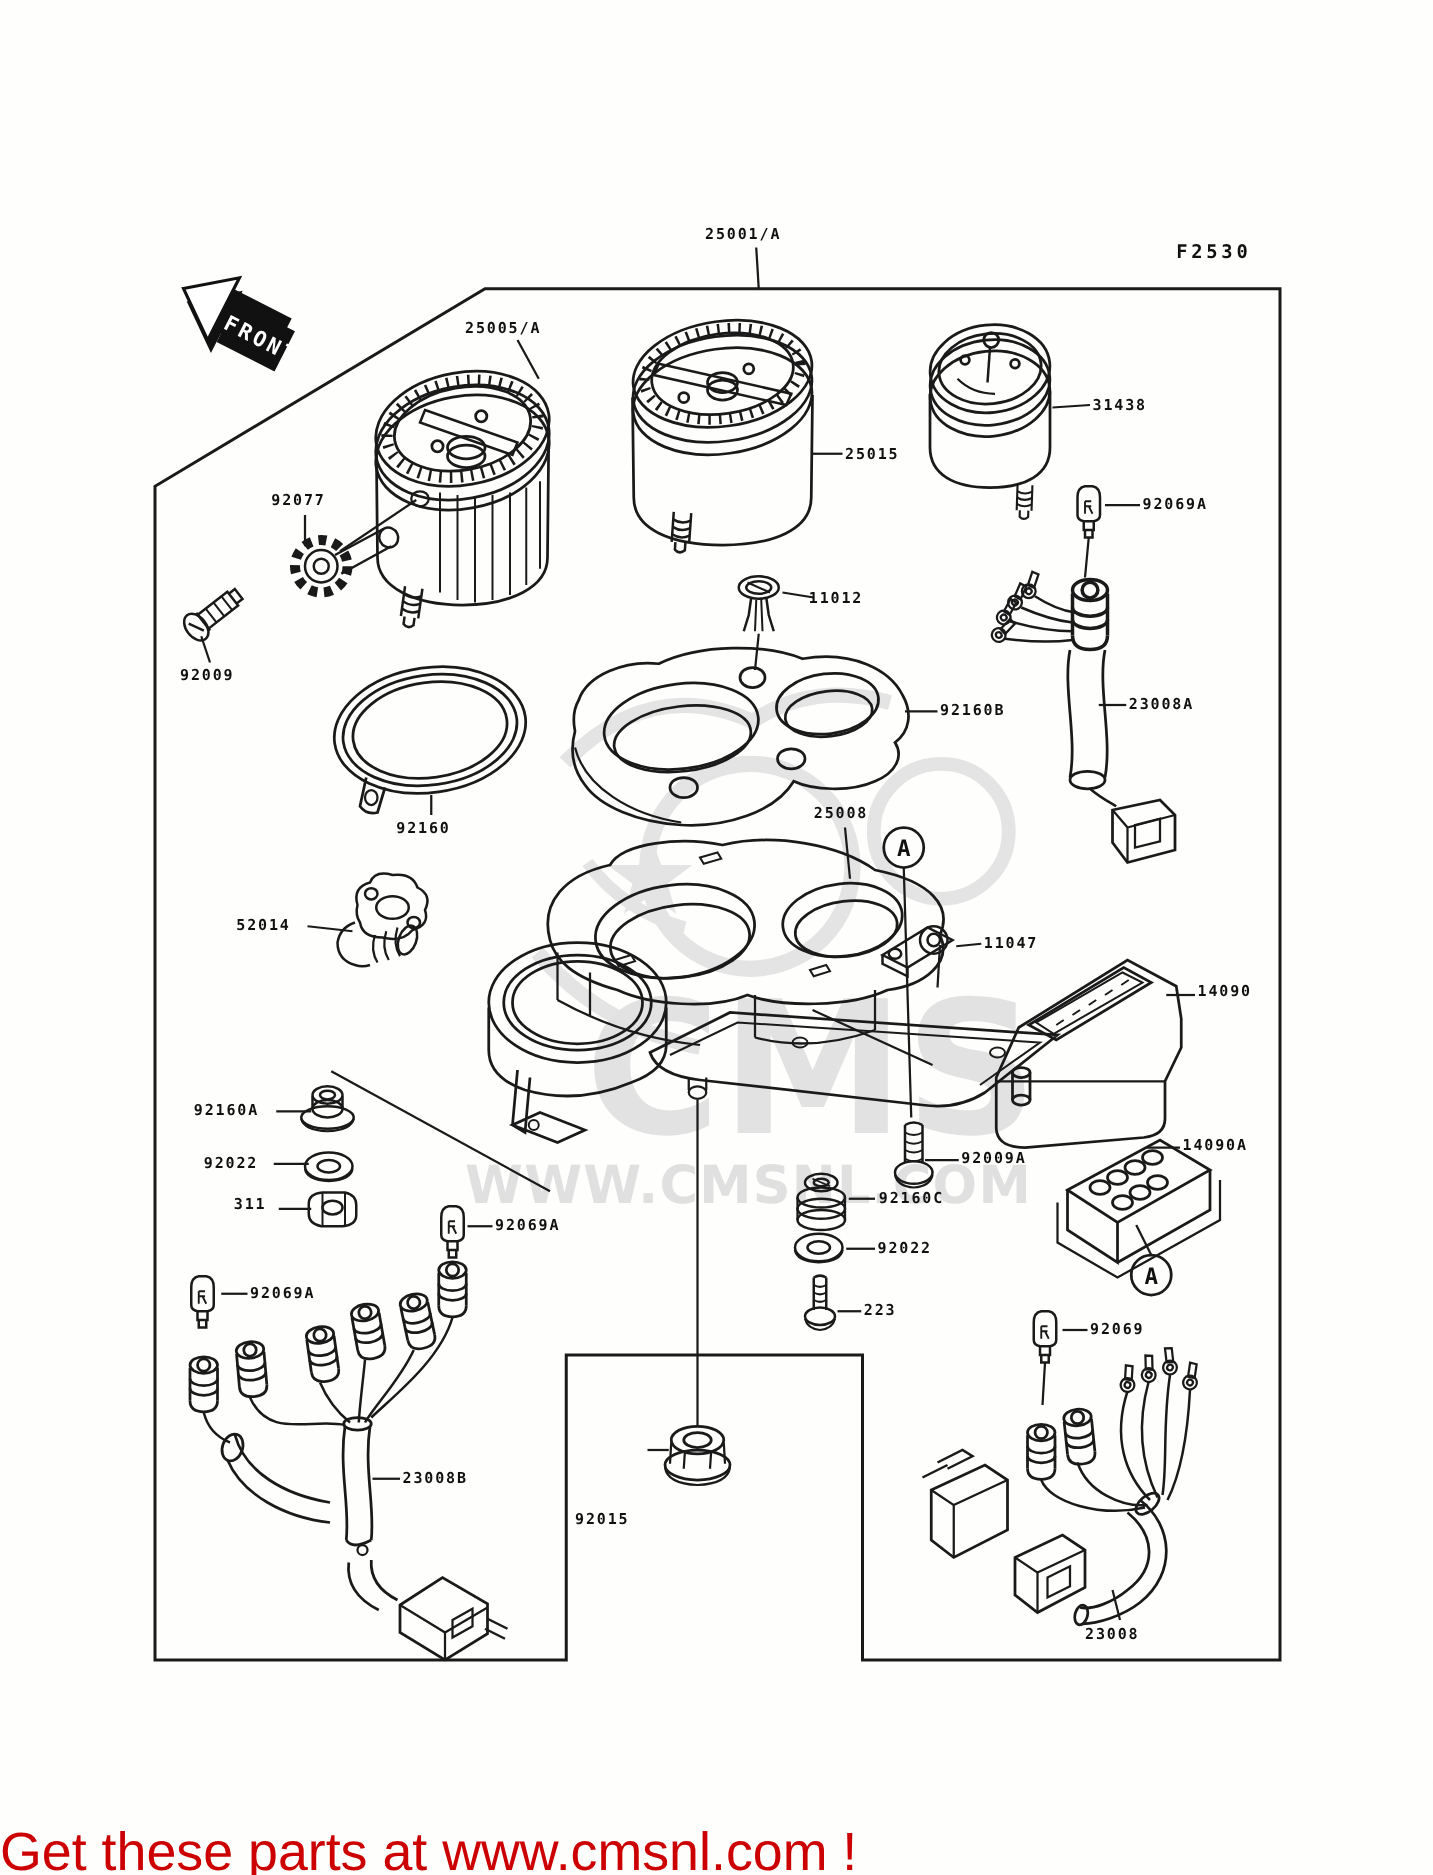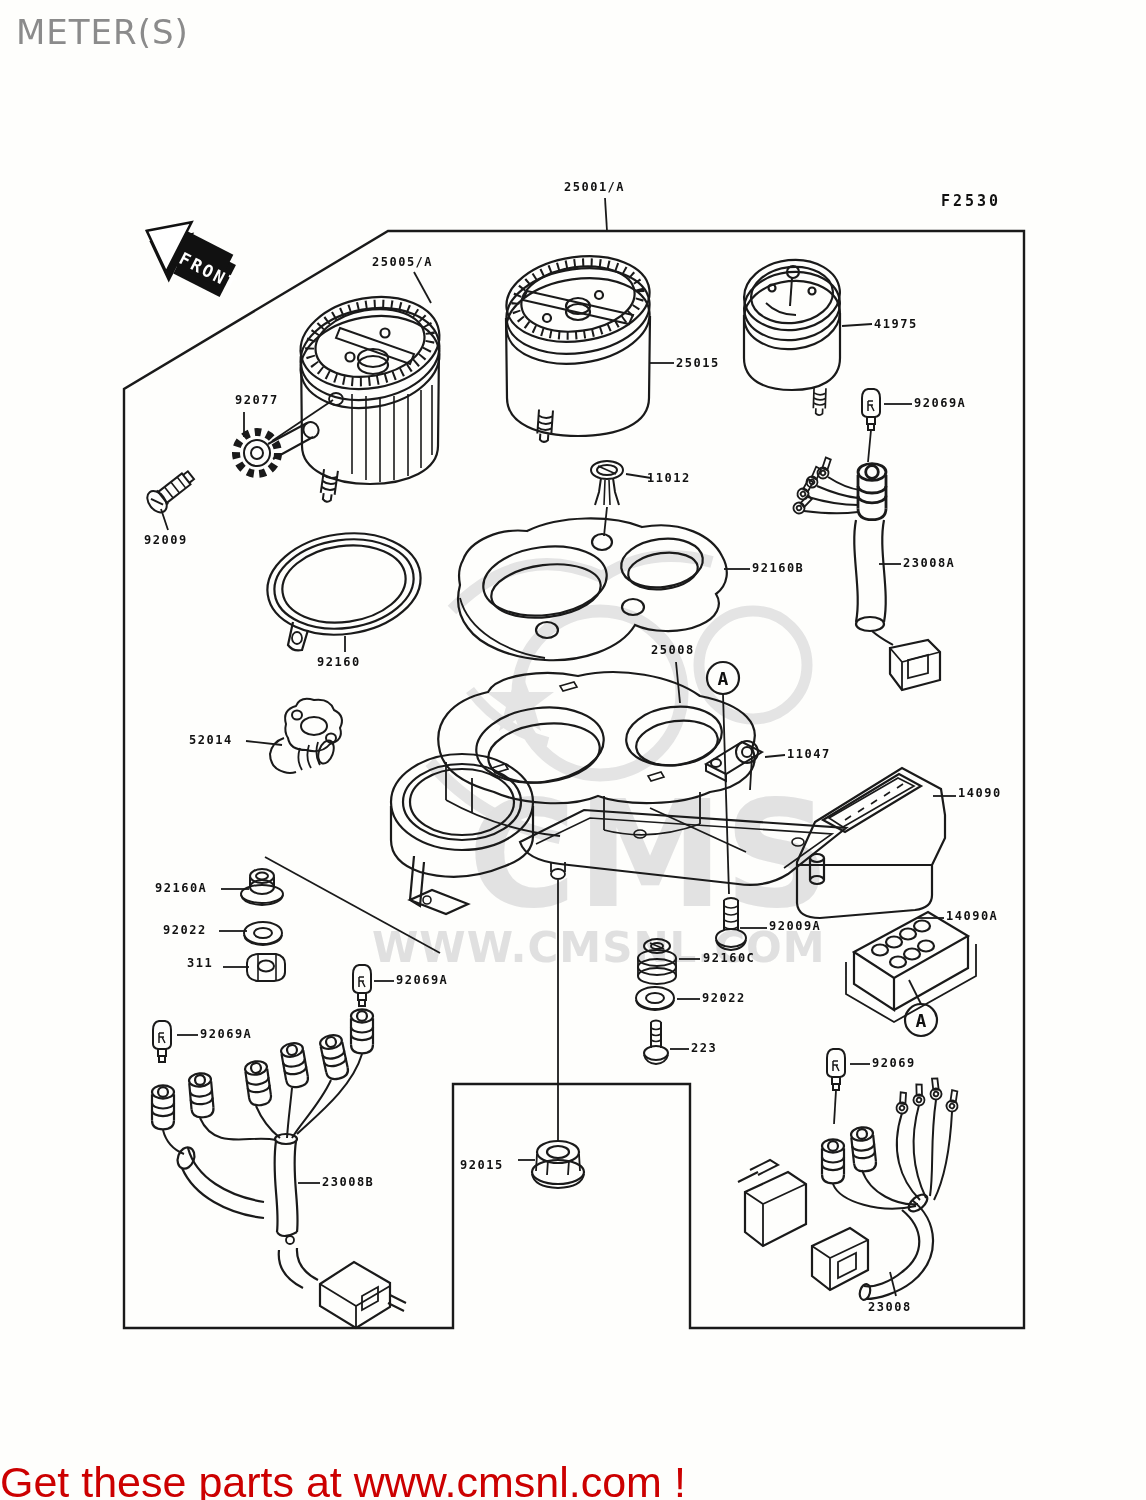--- a/index.html
+++ b/index.html
@@ -395,45 +395,44 @@
   <g>
     <circle cx="723" cy="678" r="16" fill="none" stroke="#1a1a1a" stroke-width="2.2"></circle>
     <text x="723" y="685" text-anchor="middle" font-size="18" font-weight="bold" fill="#111">A</text>
   </g>
   <g>
     <circle cx="921" cy="1020" r="16" fill="none" stroke="#1a1a1a" stroke-width="2.2"></circle>
     <text x="921" y="1027" text-anchor="middle" font-size="18" font-weight="bold" fill="#111">A</text>
   </g>
 </svg>
 
-<div class="page-title">METER(S)</div>
 <div class="fig-code">F2530</div>
 
 <div class="callout" style="left:564px;top:180px">25001/A</div>
 <div class="callout" style="left:372px;top:255px">25005/A</div>
 <div class="callout" style="left:676px;top:356px">25015</div>
-<div class="callout" style="left:874px;top:317px">41975</div>
+<div class="callout" style="left:874px;top:317px">31438</div>
 <div class="callout" style="left:914px;top:396px">92069A</div>
-<div class="callout" style="left:235px;top:393px">92077</div>
+<div class="callout" style="left:217px;top:393px">92077</div>
 <div class="callout" style="left:144px;top:533px">92009</div>
 <div class="callout" style="left:647px;top:471px">11012</div>
 <div class="callout" style="left:752px;top:561px">92160B</div>
 <div class="callout" style="left:903px;top:556px">23008A</div>
 <div class="callout" style="left:317px;top:655px">92160</div>
 <div class="callout" style="left:651px;top:643px">25008</div>
 <div class="callout" style="left:189px;top:733px">52014</div>
 <div class="callout" style="left:787px;top:747px">11047</div>
 <div class="callout" style="left:958px;top:786px">14090</div>
 <div class="callout" style="left:155px;top:881px">92160A</div>
 <div class="callout" style="left:163px;top:923px">92022</div>
 <div class="callout" style="left:187px;top:956px">311</div>
 <div class="callout" style="left:396px;top:973px">92069A</div>
 <div class="callout" style="left:200px;top:1027px">92069A</div>
 <div class="callout" style="left:322px;top:1175px">23008B</div>
-<div class="callout" style="left:460px;top:1158px">92015</div>
+<div class="callout" style="left:460px;top:1208px">92015</div>
 <div class="callout" style="left:703px;top:951px">92160C</div>
 <div class="callout" style="left:702px;top:991px">92022</div>
 <div class="callout" style="left:691px;top:1041px">223</div>
 <div class="callout" style="left:769px;top:919px">92009A</div>
 <div class="callout" style="left:946px;top:909px">14090A</div>
 <div class="callout" style="left:872px;top:1056px">92069</div>
 <div class="callout" style="left:868px;top:1300px">23008</div>
 
 <div class="footer">Get these parts at www.cmsnl.com !</div>
 

